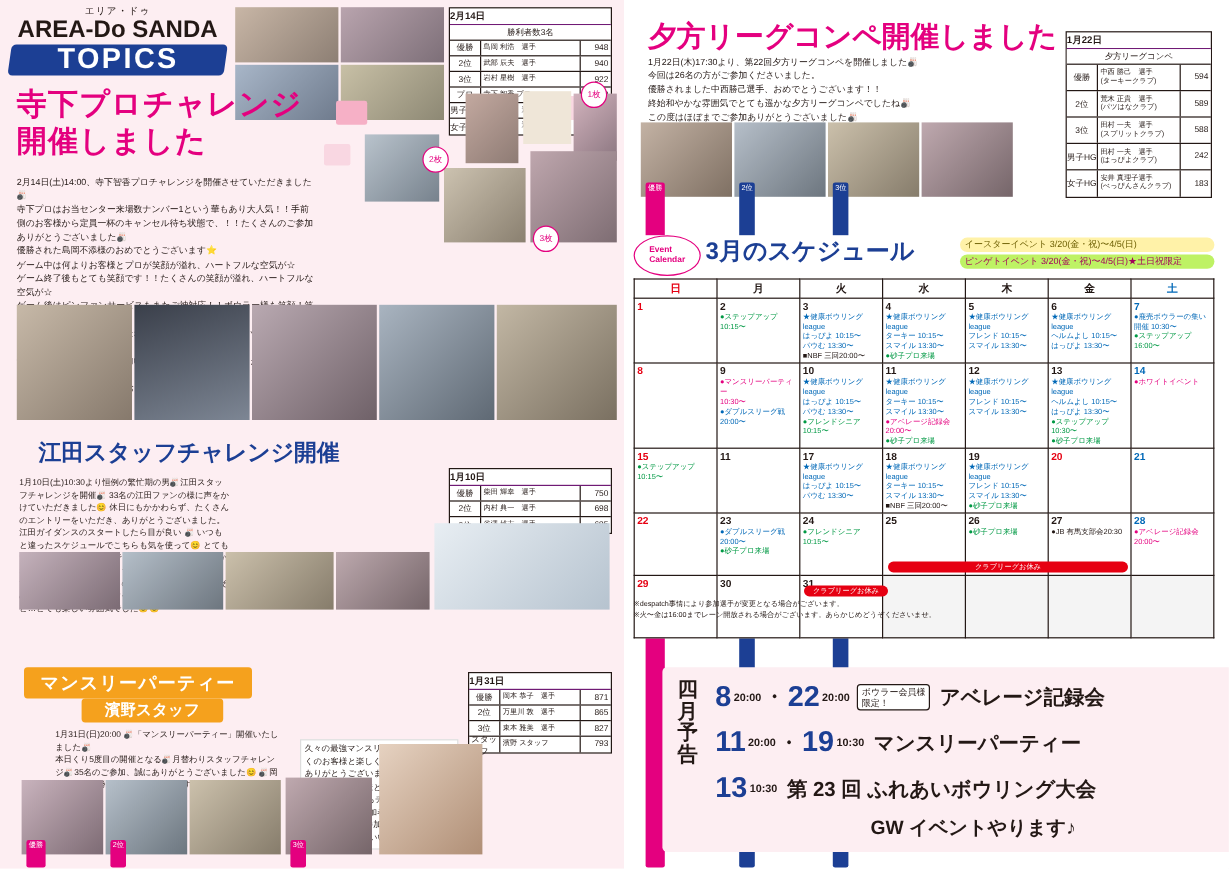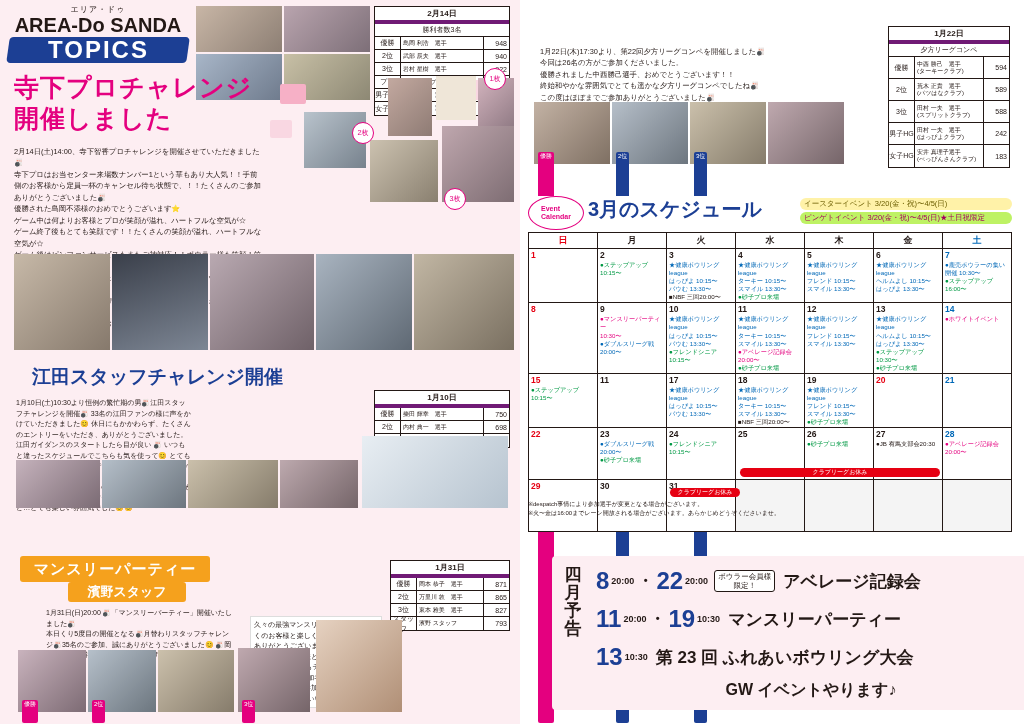--- a/index.html
+++ b/index.html
@@ -32,21 +32,21 @@
 
   
   .photo { background:#9aa4ad; position:absolute; overflow:hidden; }
   .photo.p1 { left:196px; top:6px; width:86px; height:46px; background:linear-gradient(135deg,#c8b6a6,#8d7f74); }
   .photo.p2 { left:284px; top:6px; width:86px; height:46px; background:linear-gradient(135deg,#b9a4ae,#7d6f78); }
   .photo.p3 { left:196px; top:54px; width:86px; height:46px; background:linear-gradient(135deg,#a8b6c8,#6f7b8d); }
   .photo.p4 { left:284px; top:54px; width:86px; height:46px; background:linear-gradient(135deg,#c8c0a6,#8d8874); }
 
   
   .res-table { position:absolute; border:1px solid #231815; background:#fff; }
-  .res-title { text-align:center; font-size:8px; font-weight:bold; border-bottom:4px solid #701a75; padding:1px 0; }
+  .res-title { font-size:8px; font-weight:bold; border-bottom:1px solid #701a75; padding:1px 0; }
   .res-sub { text-align:center; font-size:7px; border-bottom:1px solid #231815; padding:1px 0; background:#fff; }
   .res-row { display:flex; border-bottom:1px solid #231815; font-size:7px; height:13px; align-items:center; }
   .res-row:last-child { border-bottom:none; }
   .res-rank { width:26px; text-align:center; border-right:1px solid #231815; height:100%; display:flex; align-items:center; justify-content:center; }
   .res-name { flex:1; padding-left:2px; display:flex; align-items:center; }
   .res-score { width:26px; text-align:right; padding-right:2px; border-left:1px solid #231815; height:100%; display:flex; align-items:center; justify-content:flex-end; }
 
   
   .headline1 { position:absolute; left:14px; top:72px; width:260px; font-size:25px; font-weight:bold; color:#e4007f; line-height:1.25; letter-spacing:1px; }
   .body1 { position:absolute; left:14px; top:146px; width:250px; font-size:7.4px; line-height:1.55; color:#231815; }
@@ -110,21 +110,21 @@
 
   
   .preview { position:absolute; left:552px; top:556px; width:577px; height:154px; background:#fdeef2; border-radius:4px; }
   .prev-side { position:absolute; left:6px; top:10px; width:30px; font-size:17px; font-weight:bold; color:#231815; text-align:center; line-height:1.05; }
   .prev-rows { position:absolute; left:44px; top:8px; width:432px; }
   .prev-row { display:flex; align-items:center; height:34px; margin-bottom:4px; }
   .prev-day { font-size:24px; font-weight:bold; color:#1c3f94; }
   .prev-time { font-size:9px; font-weight:bold; color:#231815; margin-left:2px; }
   .prev-dot { font-size:16px; font-weight:bold; margin:0 3px; }
   .prev-label { font-size:17px; font-weight:bold; color:#231815; margin-left:8px; }
-  .prev-badge { font-size:7.5px; border:1px solid #231815; background:#fff; border-radius:3px; padding:1px 3px; line-height:1.2; margin-left:6px; text-align:center; }
+  .prev-badge { font-size:7.5px; border:1px solid #231815; background:#fff; border-radius:3px; padding:1px 3px; line-height:1.2; margin-left:6px; }
   .gw-line { font-size:16px; font-weight:bold; text-align:center; color:#231815; }
 
   
   .cap { position:absolute; bottom:1px; left:1px; background:#e4007f; color:#fff; font-size:6px; padding:0 2px; border-radius:2px; }
   .cap.b { background:#1c3f94; }
 </style>
 </head>
 <body>
 
 <div class="page">
@@ -289,20 +289,21 @@
     <div class="ph" style="position:absolute; left:18px; top:650px; width:68px; height:62px; background:linear-gradient(135deg,#c9b3bd,#7d6b74);"></div>
     <div class="ph" style="position:absolute; left:88px; top:650px; width:68px; height:62px; background:linear-gradient(135deg,#b6c0ca,#6c767f);"></div>
     <div class="ph" style="position:absolute; left:158px; top:650px; width:76px; height:62px; background:linear-gradient(135deg,#ccc1ac,#867c6b);"></div>
     <div class="ph" style="position:absolute; left:238px; top:648px; width:72px; height:64px; background:linear-gradient(135deg,#bfa9af,#756569);"></div>
     <div class="ph" style="position:absolute; left:316px; top:620px; width:86px; height:92px; background:linear-gradient(135deg,#e6d2c1,#b08f76);"></div>
     <div class="cap" style="left:22px; top:700px;">優勝</div>
     <div class="cap" style="left:92px; top:700px;">2位</div>
     <div class="cap" style="left:242px; top:700px;">3位</div>
   </div>
 
+  <div class="r-headline">夕方リーグコンペ開催しました</div>
   <div class="r-body" style="white-space:pre-line;">1月22日(木)17:30より、第22回夕方リーグコンペを開催しました🎳
 今回は26名の方がご参加くださいました。
 優勝されました中西勝己選手、おめでとうございます！！
 終始和やかな雰囲気でとても遥かな夕方リーグコンペでしたね🎳
 この度はほぼまでご参加ありがとうございました🎳</div>
 
   <div class="res-table" style="left:888px; top:26px; width:122px;">
     <div class="res-title">1月22日</div>
     <div class="res-sub">夕方リーグコンペ</div>
     <div id="s4rows">

